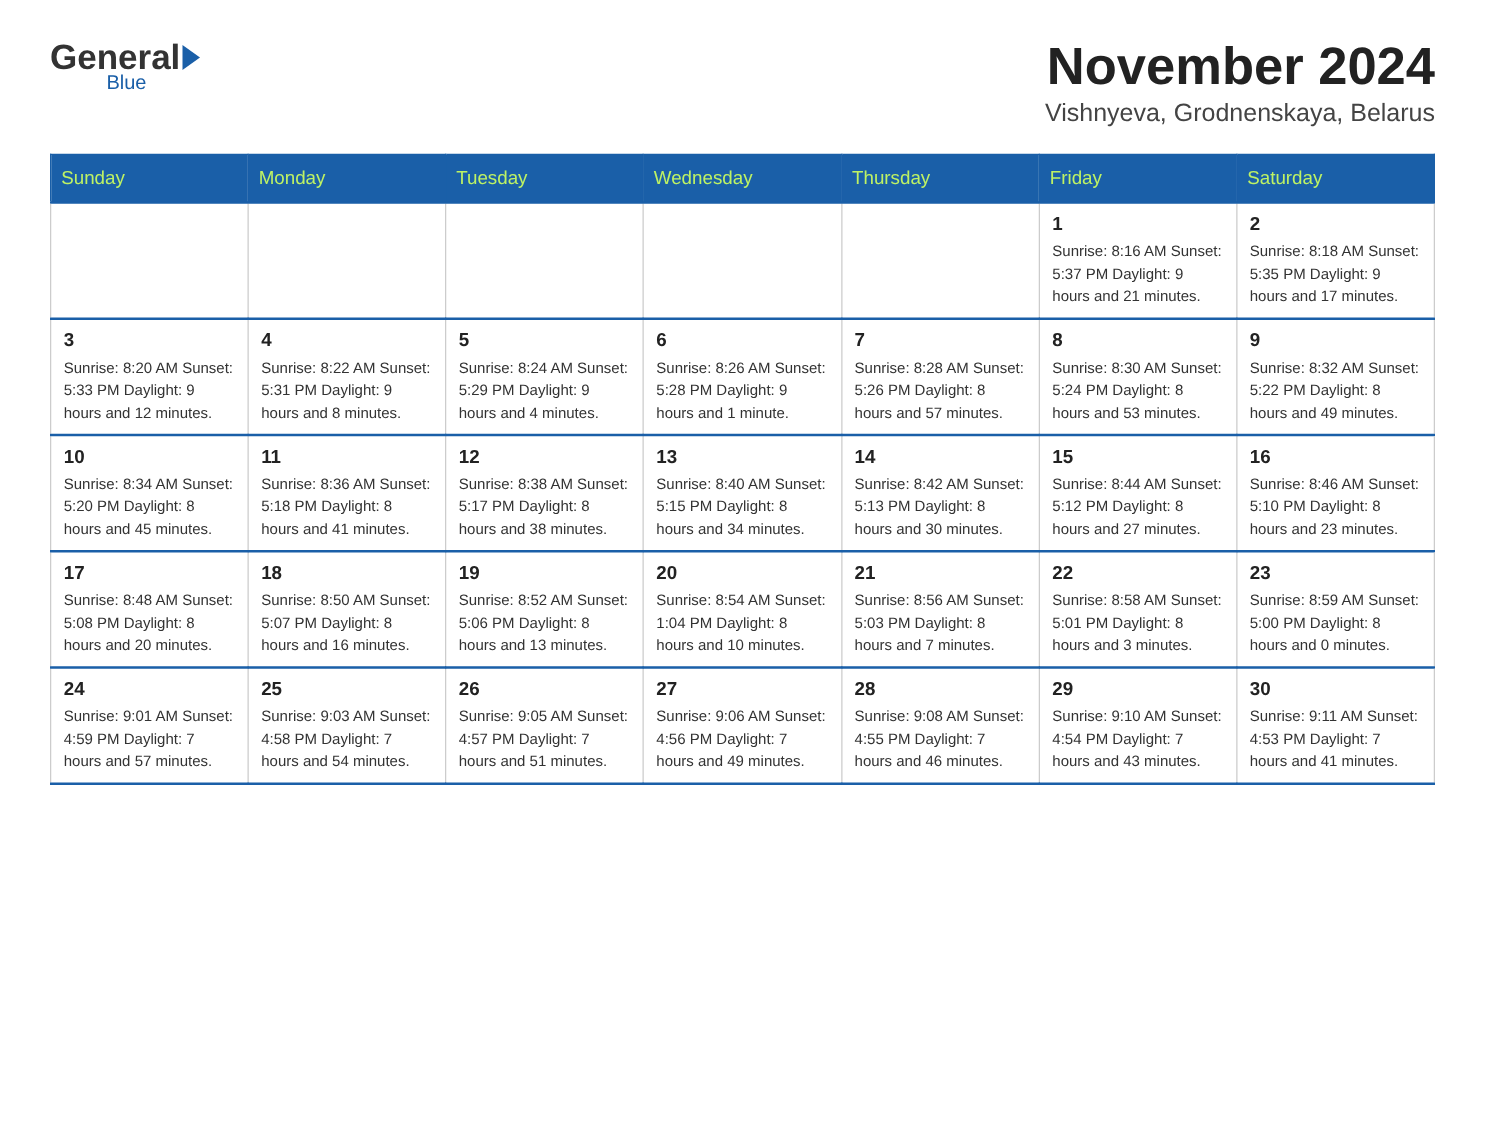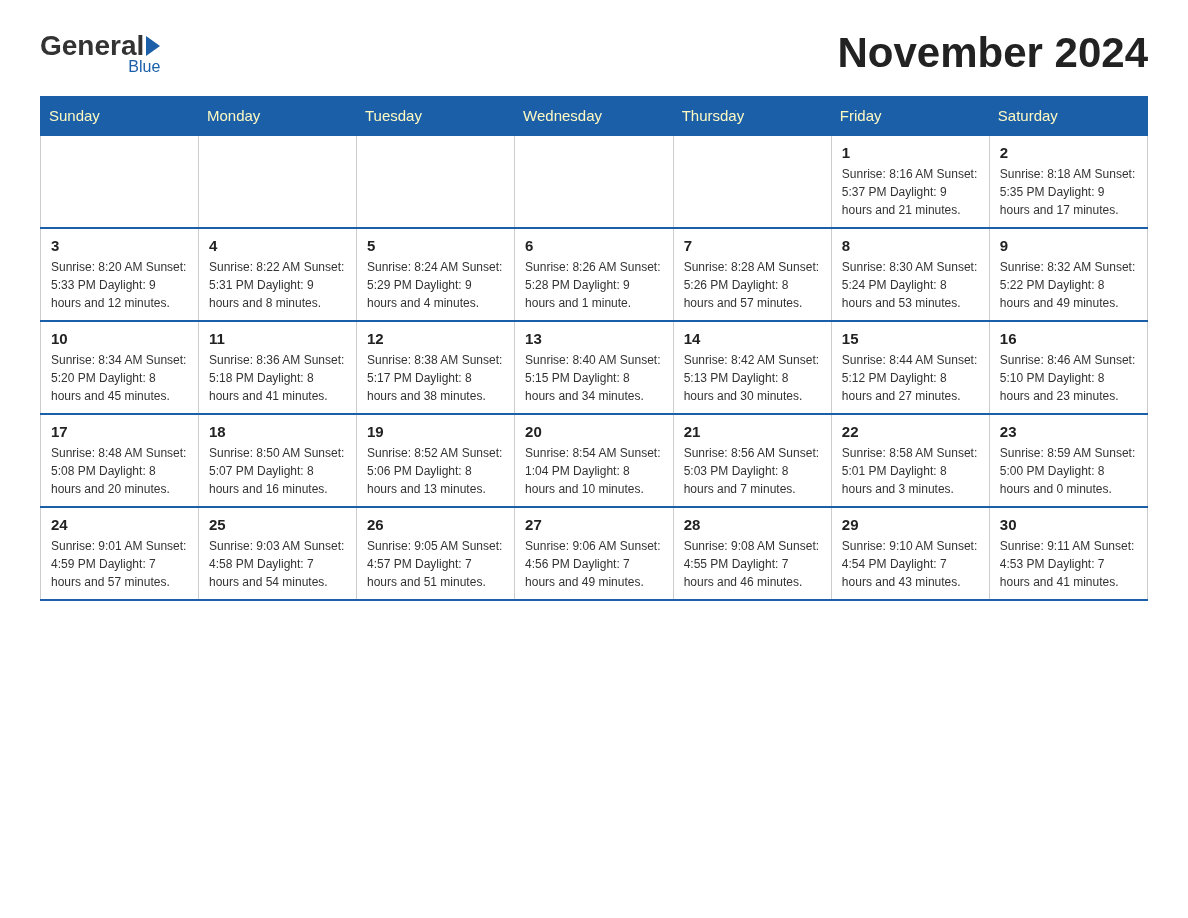--- a/index.html
+++ b/index.html
@@ -12,21 +12,21 @@
     }
     .header-area {
       display: flex;
       justify-content: space-between;
       align-items: flex-start;
       margin-bottom: 20px;
     }
     .logo-area {
       display: flex;
       flex-direction: column;
-      align-items: flex-end;
+      align-items: center;
     }
     .logo-text {
       font-size: 28px;
       font-weight: bold;
       color: #333;
       display: flex;
       align-items: center;
     }
     .logo-general { color: #333; }
     .logo-triangle {
@@ -60,21 +60,21 @@
       color: #444;
       margin-top: 4px;
     }
     .calendar-table {
       width: 100%;
       border-collapse: collapse;
       border: 1px solid #aaa;
     }
     .calendar-table th {
       background-color: #1a5fa8;
-      color: #fef9c3;
+      color: #bef264;
       padding: 10px 8px;
       font-size: 15px;
       font-weight: normal;
       text-align: left;
       border: 1px solid #1a5fa8;
     }
     .calendar-table td {
       vertical-align: top;
       padding: 8px 10px;
       border: 1px solid #ccc;
@@ -109,20 +109,21 @@
 <div class="header-area">
   <div class="logo-area">
     <div class="logo-text">
       <span class="logo-general">General</span>
       <span class="logo-triangle"></span>
     </div>
     <div class="logo-underline">Blue</div>
   </div>
   <div class="title-area">
     <div class="month-title">November 2024</div>
+    <div class="location-title">Vishnyeva, Grodnenskaya, Belarus</div>
   </div>
 </div>
 
 <table class="calendar-table">
   <thead>
     <tr>
     <th>Sunday</th>
         <th>Monday</th>
         <th>Tuesday</th>
         <th>Wednesday</th>

